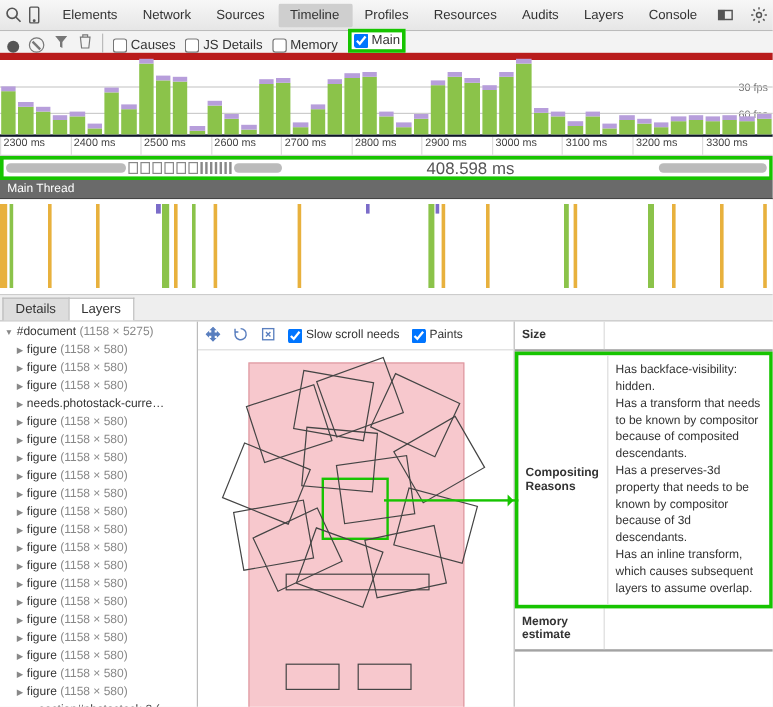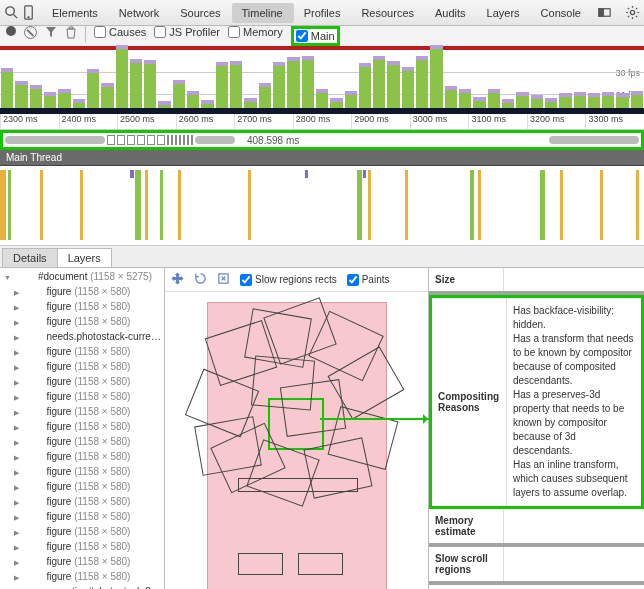--- a/index.html
+++ b/index.html
@@ -4,68 +4,68 @@
 <style>
   * { box-sizing: border-box; margin: 0; padding: 0; }
   body { width: 644px; height: 589px; font-family: "Lucida Grande", Helvetica, Arial, sans-serif; font-size: 11px; background: #f3f3f3; color: #333; overflow: hidden; }
   .toolbar { height: 26px; background: linear-gradient(#f7f7f7, #e6e6e6); border-bottom: 1px solid #bbb; display: flex; align-items: center; padding: 0 4px; gap: 2px; }
   .toolbar .icon-btn { width: 22px; height: 22px; display: flex; align-items: center; justify-content: center; color: #555; cursor: default; }
   .toolbar .icon-btn svg { width: 15px; height: 15px; fill: #555; stroke: #555; }
   .tabs { display: flex; margin-left: 4px; }
   .tab { padding: 4px 10px; color: #333; border-right: 1px solid transparent; text-align: center;}
   .tab.active { background: #cfcfcf; border-radius: 2px; }
   .right-ico { margin-left: auto; display: flex; gap: 6px; }
-  .optbar { height: 24px; background: #f3f3f3; border-bottom: 4px solid #b91c1c; display: flex; align-items: flex-start; gap: 8px; padding: 0 6px; color: #333; }
+  .optbar { height: 24px; background: #f3f3f3; border-bottom: 6px solid #b91c1c; display: flex; align-items: flex-end; gap: 8px; padding: 0 6px; color: #333; }
   .orb { width:10px;height:10px;border-radius:50%;background:#555; }
   .nosign { width:13px;height:13px;border:1.5px solid #777;border-radius:50%;position:relative;}
   .nosign::after{content:"";position:absolute;left:1px;top:5px;width:9px;height:1.5px;background:#777;transform:rotate(45deg);}
   .funnel svg{width:12px;height:12px;fill:#777}
   .trash svg{width:12px;height:13px;fill:#777}
   .vline{width:1px;height:16px;background:#bbb}
   .cb { display:flex;align-items:center;gap:3px;}
   .cb input{width:12px;height:12px;}
   .hl-green{border:3px solid #17c400;padding:0 2px;background:#fff;display:flex;align-items:center;height:20px;}
-  .chart1{height:64px;background:#fff;border-bottom:6px solid #0f172a;position:relative;text-align:right;}
+  .chart1{height:64px;background:#fff;border-bottom:2px solid #0f172a;position:relative;text-align:right;}
   .fps-line{position:absolute;right:4px;font-size:9px;color:#777;}
   .bars{position:absolute;left:0;right:0;bottom:0;height:60px;display:flex;align-items:flex-end;gap:0;}
   .bars .b{flex:1;background:#8bc34a;margin:0 1px;position:relative;}
   .bars .b .top{position:absolute;top:-4px;left:0;right:0;height:4px;background:#b79edb;}
   .ruler{height:16px;background:#fff;border-bottom:1px solid #ccc;display:flex;font-size:9px;color:#444;}
   .ruler div{flex:1;text-align:left;padding-left:2px;border-left:1px solid #ddd;}
   .overview{height:20px;border:3px solid #17c400;background:#fff;display:flex;align-items:center;}
   .ov-seg{height:8px;background:#bbb;border-radius:4px;margin:0 2px;}
   .ov-blocks{display:flex;gap:2px;align-items:center;}
   .ov-blocks span{width:8px;height:10px;border:1px solid #888;display:inline-block;}
   .ov-sel{width:8px;height:12px;border:2px solid #2a6cd6;}
-  .ov-text{font-size:10px;color:#555;padding:0 10px;flex:1;}
+  .ov-text{font-size:14px;color:#555;padding:0 10px;flex:1;text-align:center;}
   .threadbar{height:16px;background:#6a6a6a;color:#fff;font-size:10px;padding:0 6px;display:flex;align-items:center;border-bottom:1px solid #444;}
   .flame{height:80px;background:#fff;border-bottom:1px solid #ccc;position:relative;overflow:hidden;}
   .flame .f{position:absolute;top:4px;height:6px;}
   
   .split{display:flex;height:335px;}
   .subtabs{height:22px;background:#eee;border-bottom:1px solid #bbb;display:flex;align-items:flex-end;padding-left:2px;}
   .subtab{padding:3px 10px;border:1px solid #bbb;border-bottom:none;background:#ddd;margin-right:-1px;font-size:11px;}
   .subtab.active{background:#fff;}
   .lower{height:357px;display:flex;flex-direction:column;}
   .tree{width:165px;border-right:1px solid #bbb;background:#fff;overflow:hidden;font-size:10px;line-height:14px;padding:2px 0;}
   .tree .row{white-space:nowrap;overflow:hidden;text-overflow:ellipsis;padding:0 2px 0 10px;color:#888;}
-  .tree .row .nm{color:#333;margin-left:24px;}
+  .tree .row .nm{color:#333;}
   .tree .row::before{content:"▶";font-size:7px;color:#888;margin-right:3px;}
   .tree .row.open::before{content:"▼";}
   .canvas-col{position:relative;flex:1;background:#fff;border-right:1px solid #bbb;}
   .canvas-tools{height:24px;border-bottom:1px solid #ddd;display:flex;align-items:center;gap:10px;padding:0 6px;font-size:10px;}
   .canvas-tools svg{width:13px;height:13px;fill:#5a7fbf;stroke:#5a7fbf;}
   .stage{position:absolute;top:24px;left:0;right:0;bottom:0;display:flex;align-items:flex-start;justify-content:center;padding-top:10px;}
   .pinkbg{width:180px;height:290px;background:#f7c8cd;border:1px solid #de9aa2;position:relative;}
   .wire{position:absolute;border:1px solid #444;background:transparent;}
   .selwire{border:2px solid #17c400;}
   .arrow{position:absolute;height:2px;background:#17c400;}
   .arrow::after{content:"";position:absolute;right:-1px;top:-4px;border:5px solid transparent;border-left-color:#17c400;}
   .props{width:215px;background:#fff;font-size:10px;}
-  .prow{display:flex;border-bottom:4px solid #a3a3a3;}
+  .prow{display:flex;border-bottom:2px solid #a3a3a3;}
   .prow .k{width:75px;padding:6px;font-weight:bold;color:#333;border-right:1px solid #ddd;}
   .prow .v{flex:1;padding:6px;color:#333;line-height:1.4;}
   .hl-box{border:3px solid #17c400;}
 </style>
 </head>
 <body>
 
 <div class="toolbar">
   <div class="icon-btn">
       <svg viewBox="0 0 16 16">
@@ -116,21 +116,21 @@
   <div class="trash"><svg viewBox="0 0 12 13">
         <path d="M2 3h8l-1 9H3z M4 1h4v2H4z" fill="none" stroke="#777"></path>
       </svg></div>
   <div class="vline"></div>
   <label class="cb">
       <input type="checkbox" id="cb-causes" style="">
       <span>Causes</span>
     </label>
   <label class="cb">
       <input type="checkbox" id="cb-js" style="">
-      <span>JS Profiler</span>
+      <span>JS Details</span>
     </label>
   <label class="cb">
       <input type="checkbox" id="cb-mem" style="">
       <span>Memory</span>
     </label>
   <div class="hl-green">
     <label class="cb">
         <input type="checkbox" id="cb-paint" checked="" style="">
         <span>Main</span>
       </label>
@@ -383,21 +383,21 @@
         <span><svg viewBox="0 0 14 14">
               <path d="M7 2a5 5 0 1 1-4.5 2.8" fill="none" stroke-width="1.3"></path>
               <path d="M2 2v3h3" fill="none" stroke-width="1.3"></path>
             </svg></span>
         <span><svg viewBox="0 0 14 14">
               <rect x="2" y="2" width="10" height="10" fill="none" stroke-width="1.2"></rect>
               <path d="M5 5l4 4M9 5l-4 4" stroke-width="1.2"></path>
             </svg></span>
         <label class="cb">
             <input type="checkbox" id="cb-ss" checked="" style="">
-            <span>Slow regions rects</span>
+            <span>Slow scroll needs</span>
           </label>
         <label class="cb">
             <input type="checkbox" id="cb-p2" checked="" style="">
             <span>Paints</span>
           </label>
       </div>
       <div class="stage">
         <div class="pinkbg" id="pink">
           <div class="wire selwire" style="left:60px;top:95px;width:56px;height:52px"></div>
           <div class="wire" style="left:30px;top:175px;width:120px;height:14px"></div>
@@ -427,19 +427,15 @@
         <div class="k" style="display:flex;align-items:center">Compositing Reasons</div>
         <div class="v" id="comp-val" style="white-space:pre-line">Has backface-visibility: hidden.
 Has a transform that needs to be known by compositor because of composited descendants.
 Has a preserves-3d property that needs to be known by compositor because of 3d descendants.
 Has an inline transform, which causes subsequent layers to assume overlap.</div>
         <div class="arrow" style="left:-112px;top:120px;width:112px"></div>
       </div>
       <div class="prow">
         <div class="k">Memory estimate</div>
       </div>
-      <div class="prow">
-        <div class="k">Slow scroll regions</div>
-          <div class="v"></div>
-      </div>
     </div>
   </div>
 </div>
 
 </body></html>

